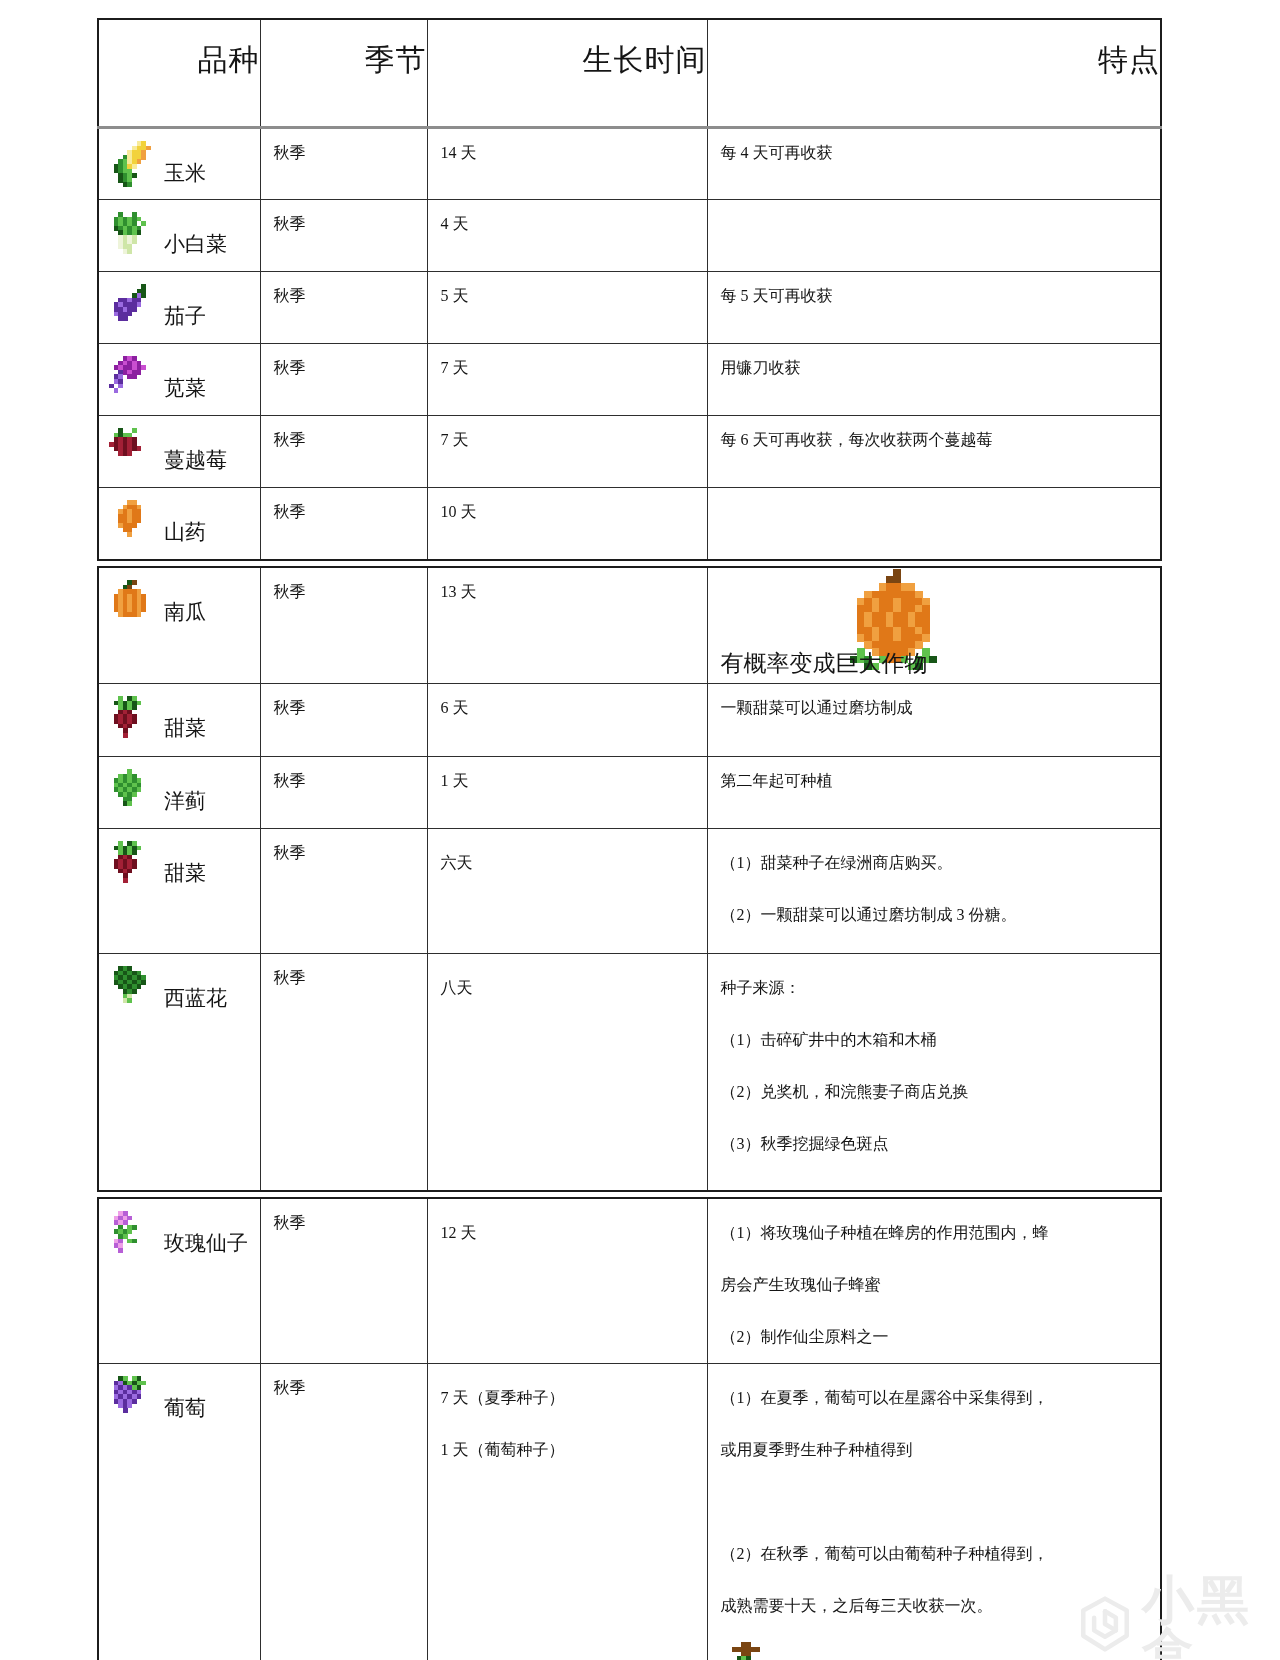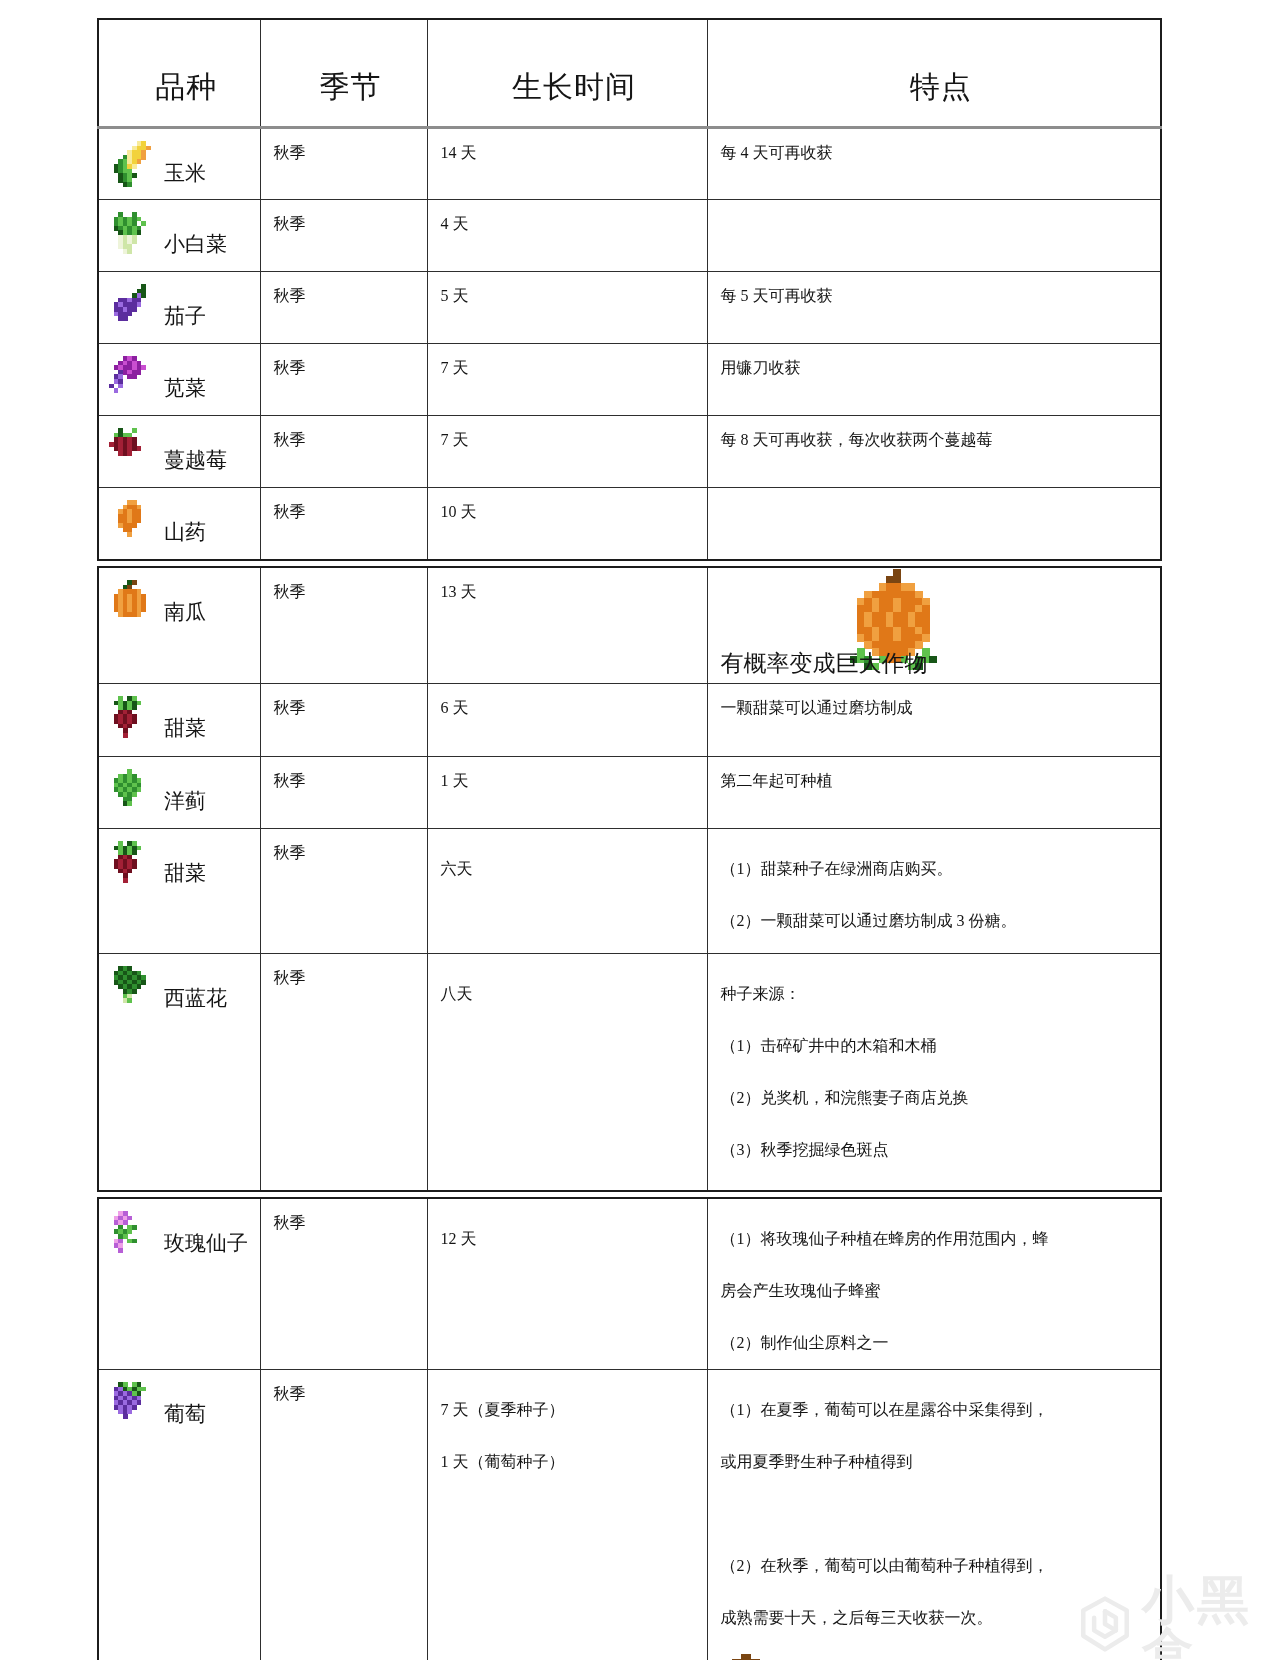--- a/index.html
+++ b/index.html
@@ -10,30 +10,30 @@
   }
   .page{position:absolute;left:97px;top:18px;width:1063px;}
   table.section{
     border-collapse:collapse;table-layout:fixed;width:1063px;
     border:2px solid #1c1c1c;background:#fff;
   }
   .section-gap{height:5px;}
   th,td{border:1px solid #2e2e2e;vertical-align:top;padding:0;}
   thead th{
     border-bottom:3px solid #8d8d8d;
-    font-size:30px;font-weight:normal;text-align:center;
-    padding:47px 0 0 14px;letter-spacing:1px;
+    font-size:30px;font-weight:normal;text-align:right;
+    padding:20px 0 0 14px;letter-spacing:1px;
   }
   tr.header-row{height:108px;}
   td.name-cell{padding:12px 0 0 10px;}
   .name-wrap{display:flex;align-items:flex-end;gap:9px;}
   .crop-icon svg{display:block;}
   .crop-label{font-size:21px;line-height:1;padding-bottom:3px;white-space:nowrap;}
   td.data-cell{padding:9px 10px 0 13px;font-size:16px;line-height:29px;}
-  td.data-cell.spaced{line-height:52px;padding-top:14px;}
+  td.data-cell.spaced{line-height:52px;padding-top:8px;}
   .f-line{min-height:1em;}
   td.pumpkin-cell{position:relative;padding:0;}
   .pumpkin-caption{position:absolute;left:13px;bottom:8px;font-size:23px;line-height:22px;}
   .pumpkin-big{position:absolute;left:142px;top:1px;}
   .trellis-wrap{margin:10px 0 0 2px;line-height:0;}
   .watermark{
     position:absolute;left:1076px;top:1574px;z-index:5;
     display:flex;align-items:center;gap:8px;
     color:#ececec;pointer-events:none;
   }
@@ -300,21 +300,21 @@
                 </svg>
               </span>
               <span class="crop-label">蔓越莓</span>
             </div>
           </td>
           <td class="data-cell">秋季</td>
           <td class="data-cell">
             <div class="f-line">7 天</div>
           </td>
           <td class="data-cell">
-            <div class="f-line">每 8 天可再收获，每次收获两个蔓越莓</div>
+            <div class="f-line">每 6 天可再收获，每次收获两个蔓越莓</div>
           </td>
         </tr>
         <tr style="height: 73px;">
           <td class="name-cell">
             <div class="name-wrap">
               <span class="crop-icon">
                 <svg width="46" height="46" viewBox="0 0 10 10" shape-rendering="crispEdges">
                   <rect x="4" y="0" width="1.05" height="1.05" fill="#f0a040"></rect>
                   <rect x="5" y="0" width="1.05" height="1.05" fill="#f0a040"></rect>
                   <rect x="3" y="1" width="1.05" height="1.05" fill="#f0a040"></rect>

